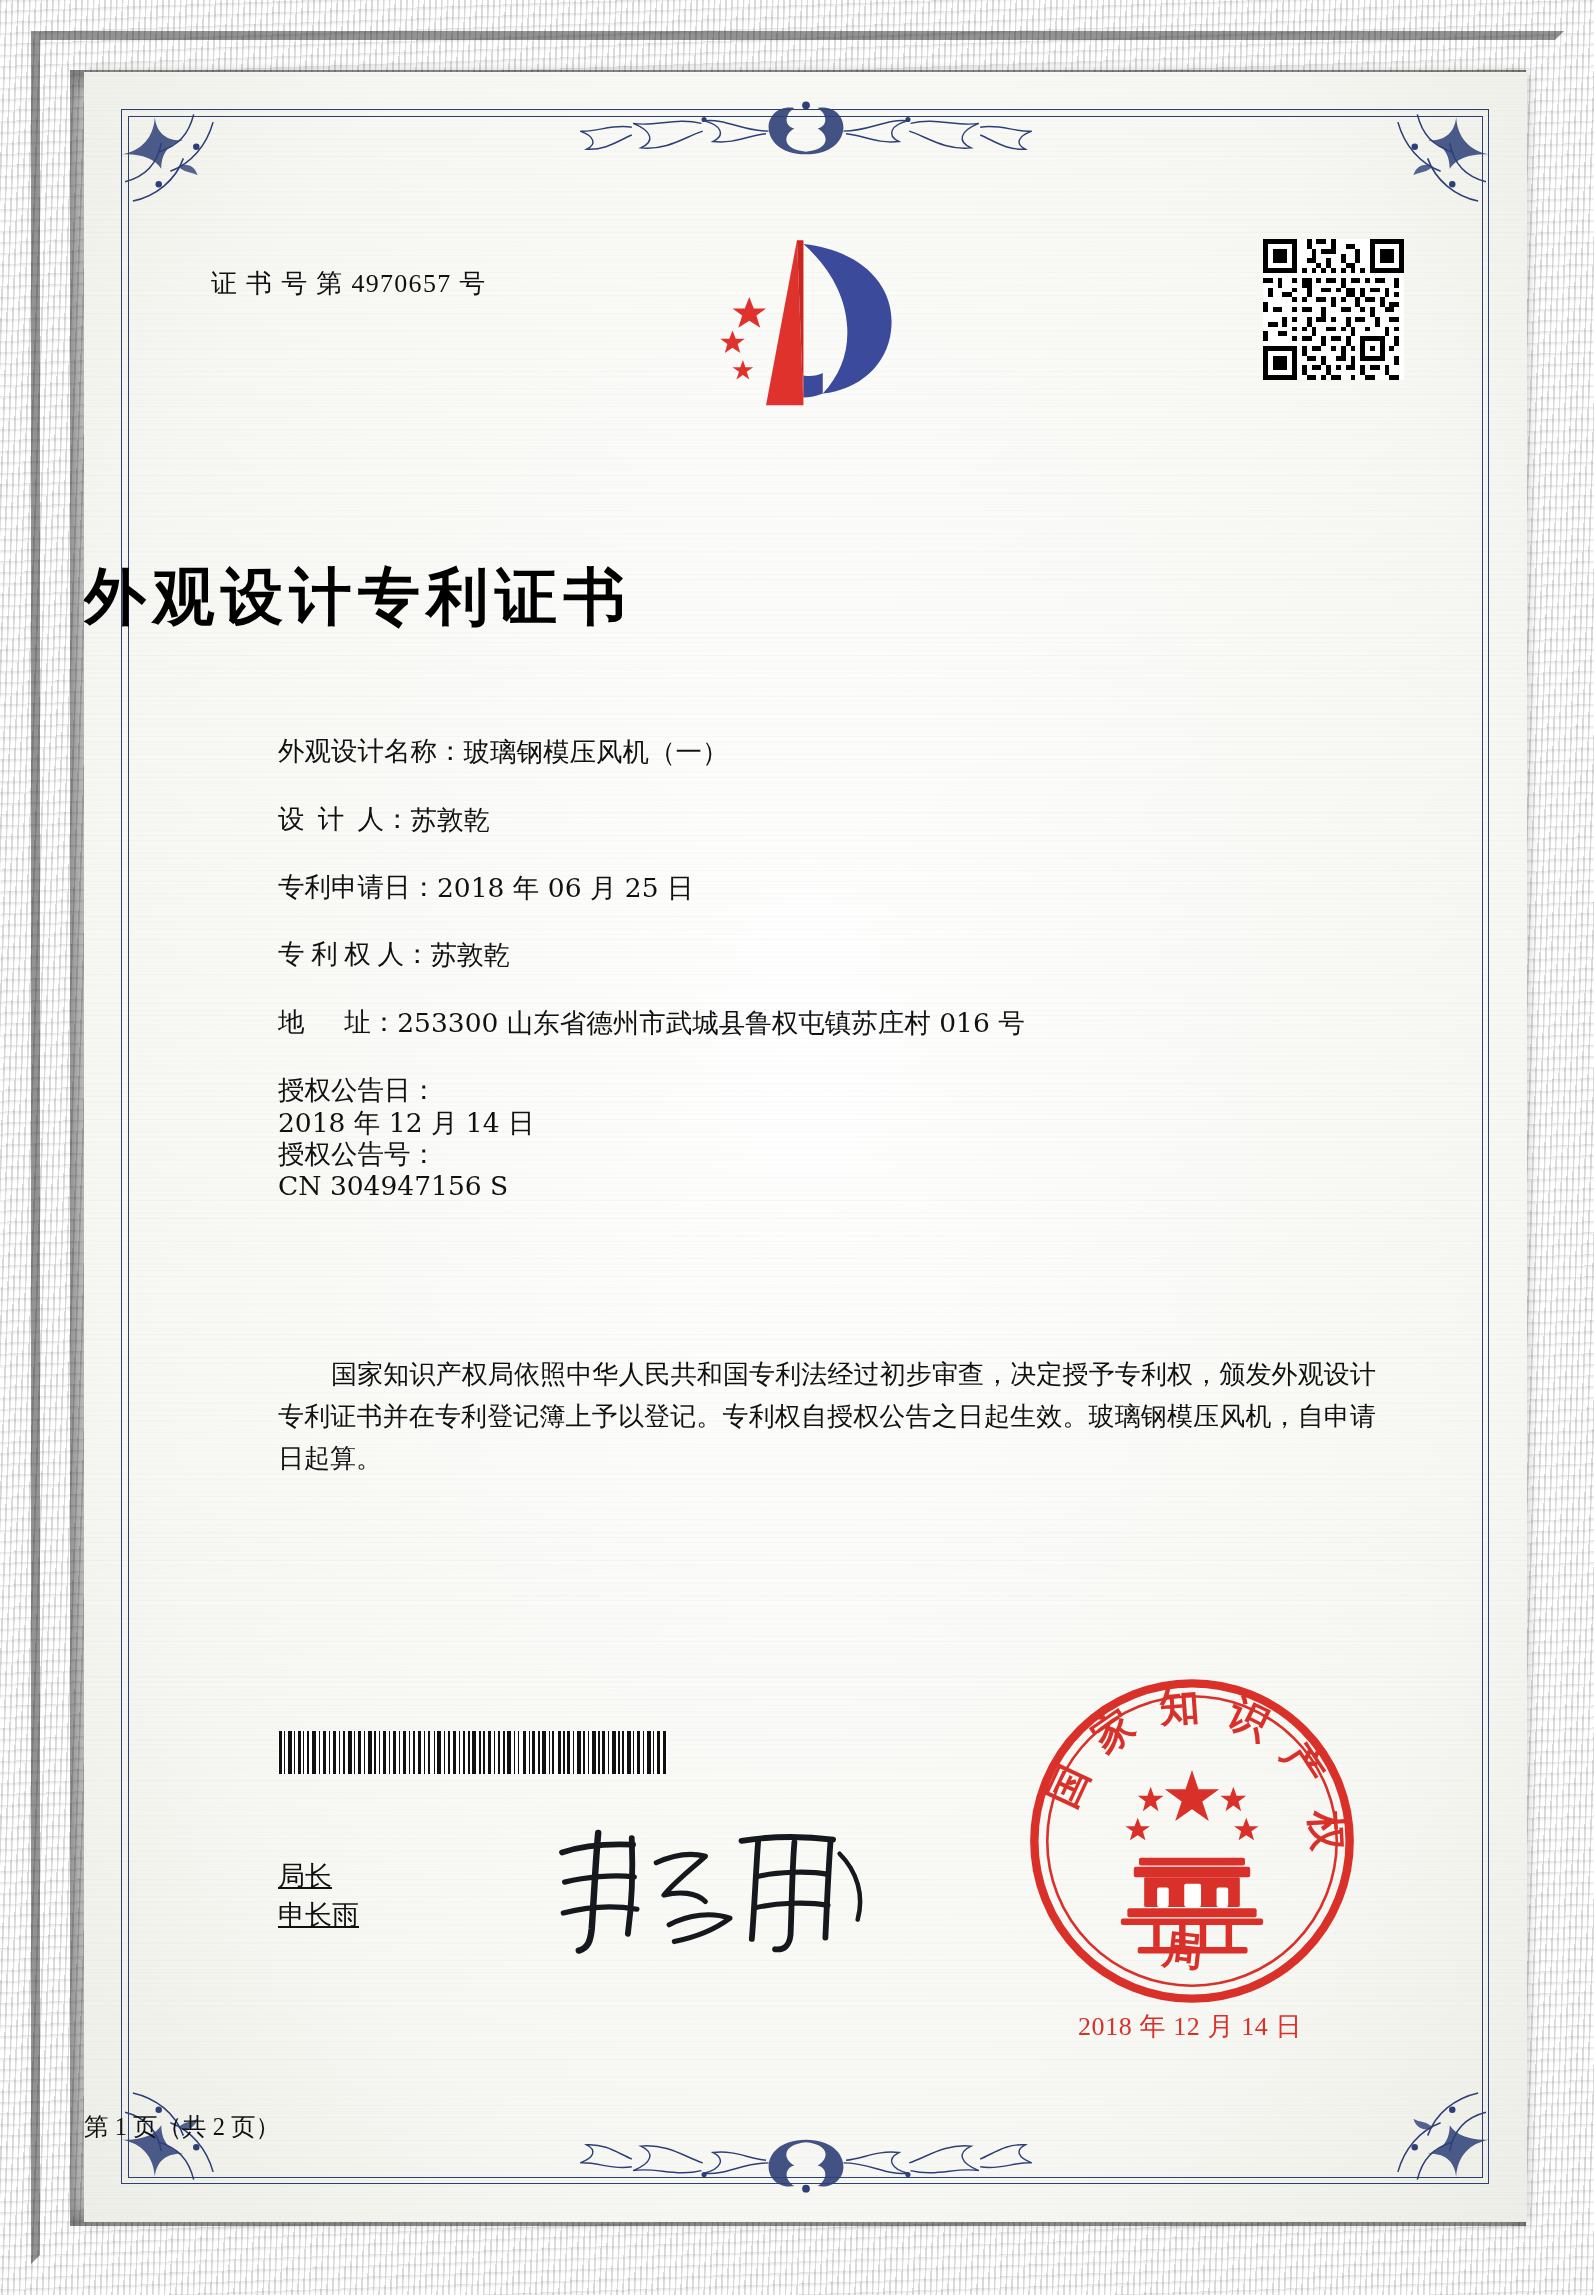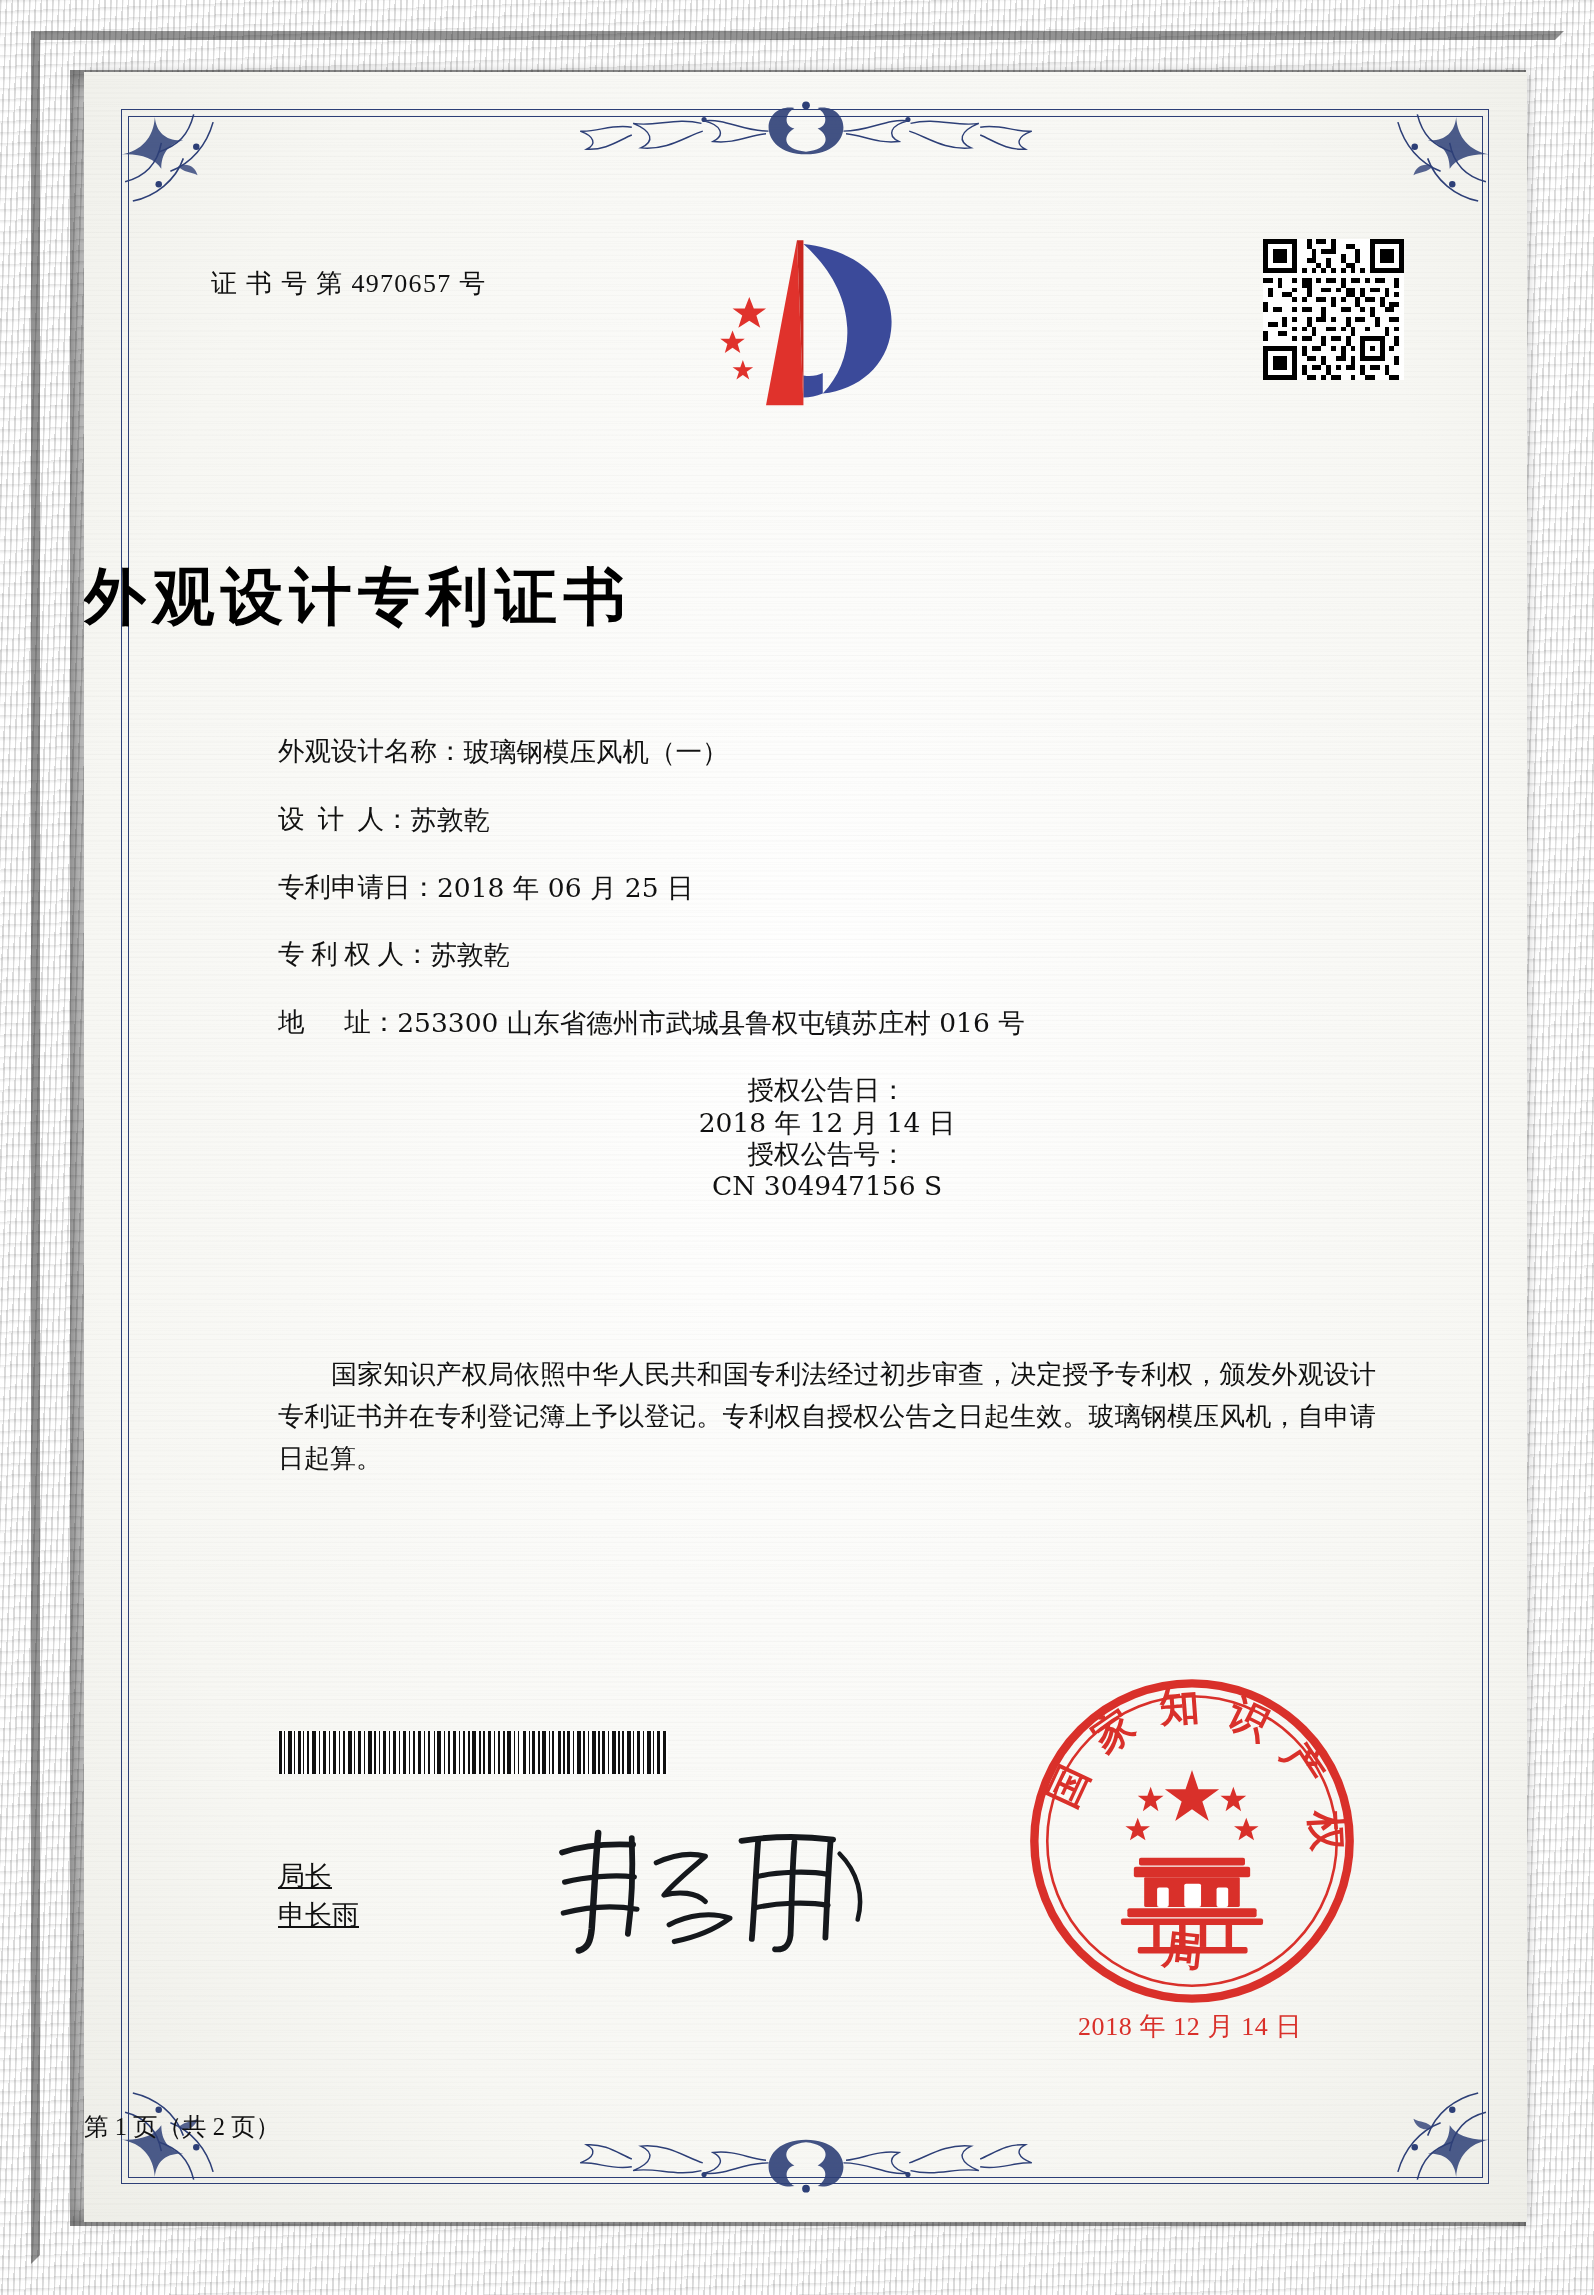--- a/index.html
+++ b/index.html
@@ -154,21 +154,21 @@
 
   
   .fields {
     position: absolute;
     left: 194px;
     top: 664px;
     width: 1098px;
   }
   .field-row {
     display: flex;
-    align-items: center;
+    align-items: flex-start;
     margin-bottom: 36px;
     font-size: 26.5px;
     color: #111;
     line-height: 1.2;
   }
   .field-label {
     white-space: pre;
     flex: 0 0 auto;
   }
   .field-value {

